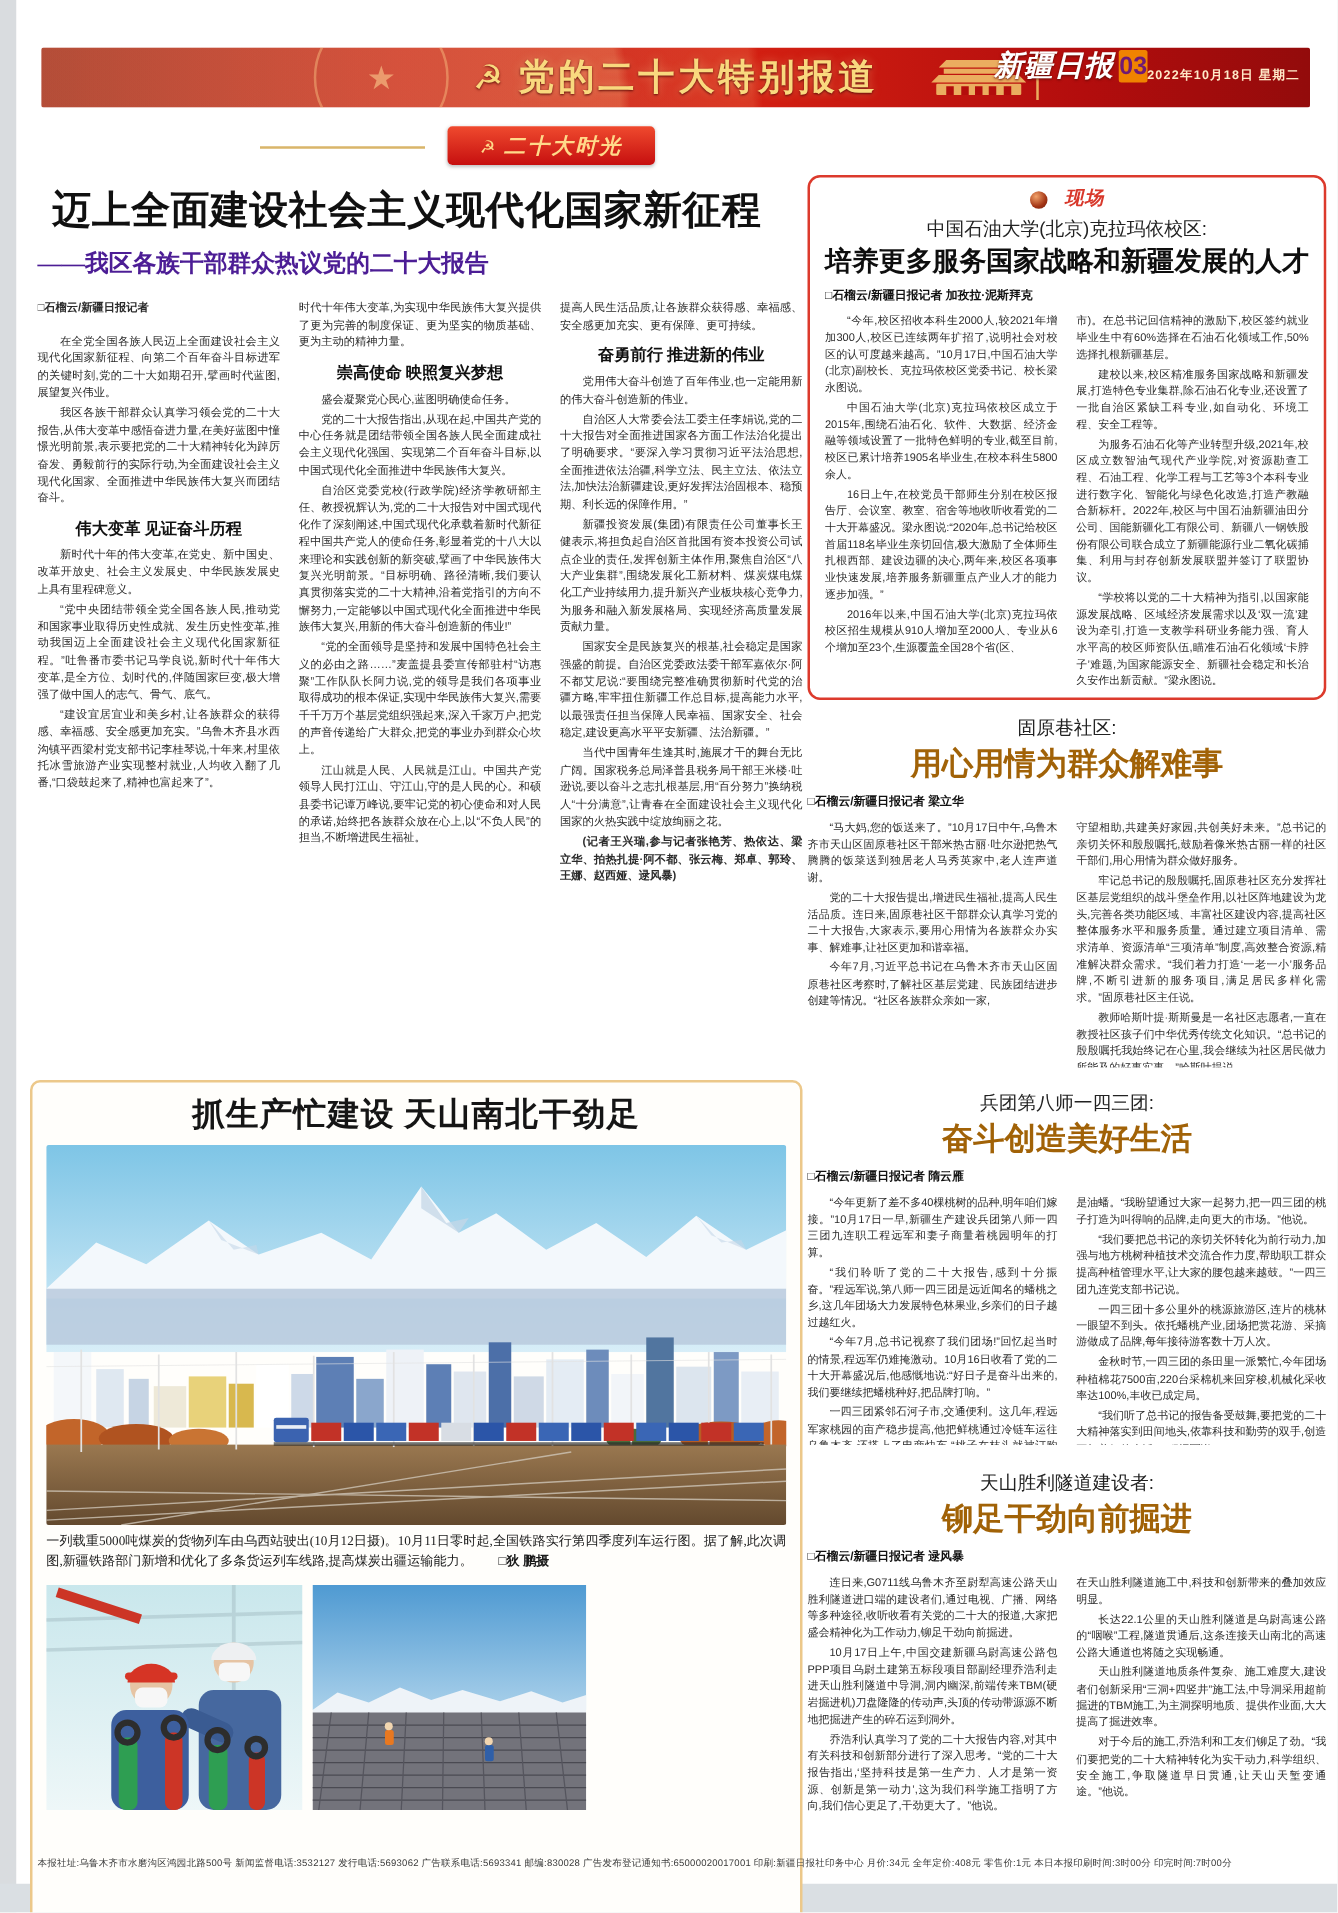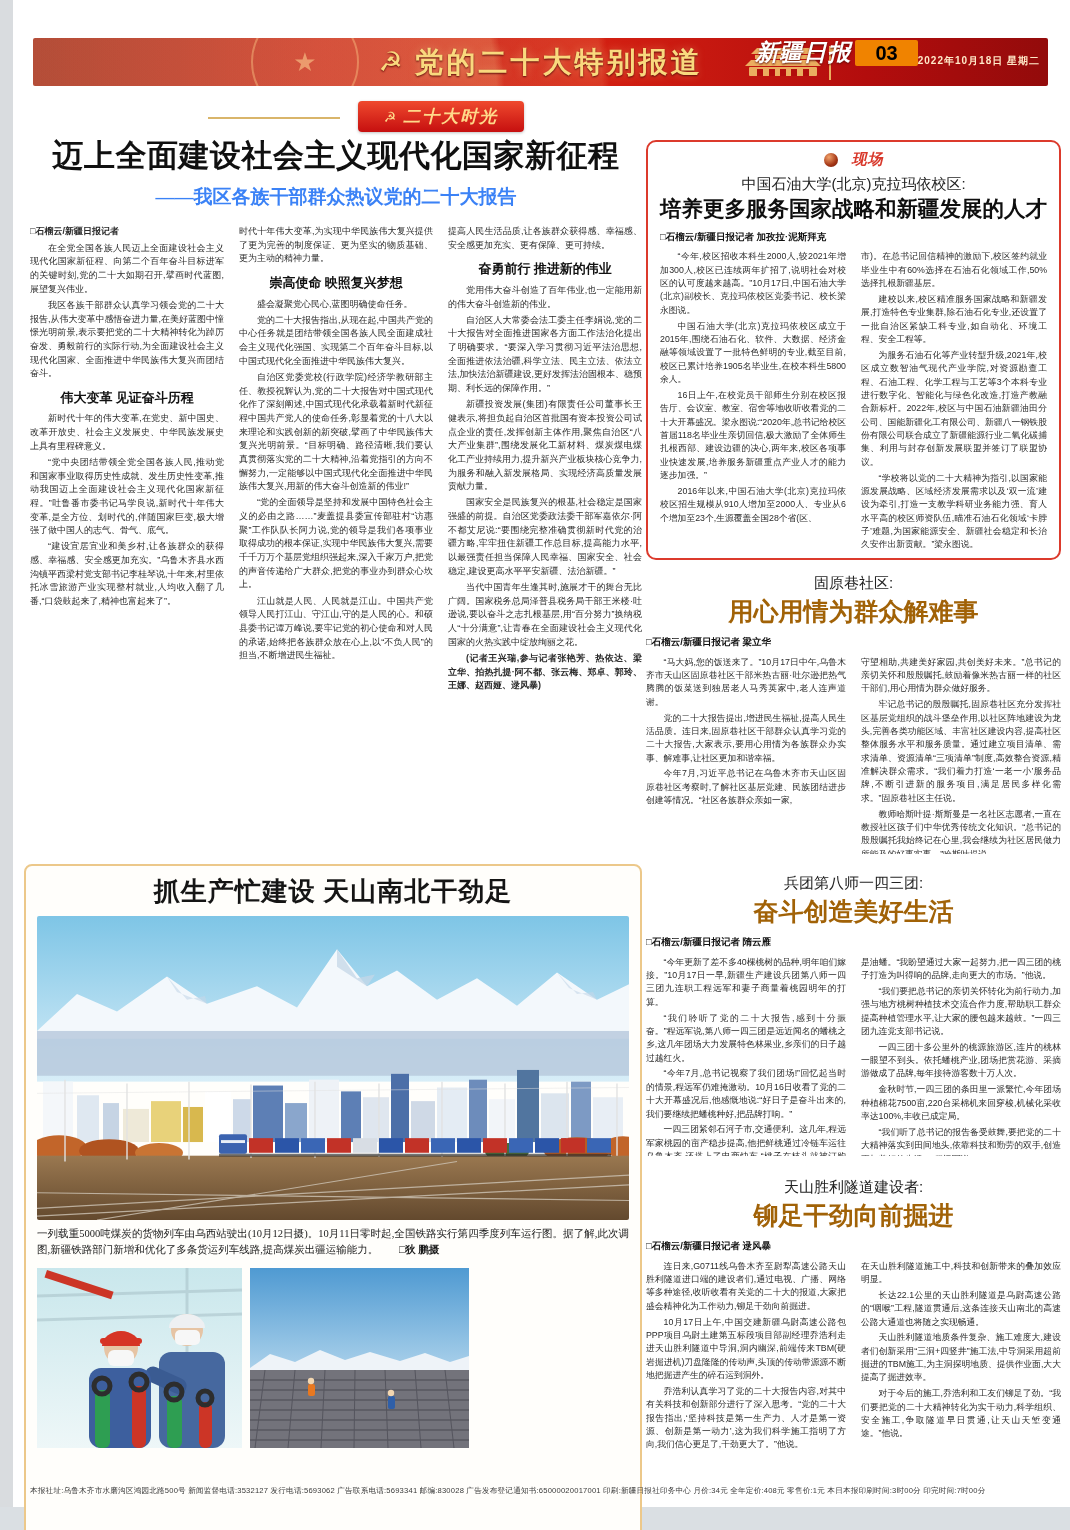--- a/index.html
+++ b/index.html
@@ -17,41 +17,41 @@
   .emblem-ring{position:absolute;left:218px;top:-30px;width:104px;height:104px;border:2px solid rgba(255,210,140,.4);
       border-radius:50%;display:flex;align-items:center;justify-content:center;color:rgba(255,215,150,.55);font-size:26px}
   .banner-title-wrap{position:absolute;left:0;right:0;top:0;bottom:0;display:flex;align-items:center;justify-content:center;gap:12px}
   .party-emblem{color:#f9d97e;font-size:27px;text-shadow:0 1px 2px #5e0b06;line-height:1}
   .banner-title{font:900 29px/1 "Liberation Serif",serif;color:#f9d97e;letter-spacing:3px;
       text-shadow:0 1px 2px #5e0b06,0 0 8px rgba(255,230,160,.35)}
   .tiananmen{position:absolute;right:205px;top:6px;opacity:.95}
   .masthead{position:absolute;right:8px;top:2px;display:flex;flex-direction:row;align-items:flex-end}
   .masthead-row{display:flex;align-items:center;gap:4px}
   .masthead-name{font:700 23px/1.1 "Liberation Serif",serif;font-style:italic;color:#fff;text-shadow:0 1px 2px #5e0b06;letter-spacing:1px}
-  .page-no{background:#f08300;color:#000000;font:700 20px/1 "Liberation Sans",sans-serif;padding:3px 20px;border-radius:2px}
+  .page-no{background:#f08300;color:#701a75;font:700 20px/1 "Liberation Sans",sans-serif;padding:3px 0;border-radius:2px}
   .date{color:#ffe9c8;font:700 10px/1 "Liberation Sans",sans-serif;margin-top:3px;letter-spacing:1px}
 
   
   .gold-line{position:absolute;left:208px;top:117px;width:132px;height:2px;background:#d9b56a}
   .badge{position:absolute;left:358px;top:101px;width:166px;height:31px;border-radius:4px;
      background:linear-gradient(180deg,#ef4a2e,#c60f0f);display:flex;align-items:center;justify-content:center;gap:7px;
      color:#ffd98a;box-shadow:0 1px 3px rgba(0,0,0,.25)}
   .badge .b-emblem{font-size:14px;line-height:1}
   .badge .b-label{font:700 17px/1 "Liberation Serif",serif;font-style:italic;letter-spacing:2px}
 
   
   .main-art{position:absolute;left:30px;top:136px;width:612px}
-  .main-art h1{margin:0;text-align:center;font:900 31px/1.3 "Liberation Serif",serif;color:#101010;letter-spacing:.5px}
-  .main-art .sub{text-align:center;font:700 19px/1.3 "Liberation Serif",serif;color:#3b82f6;margin-top:9px}
+  .main-art h1{margin:12px;text-align:left;font:900 31px/1.3 "Liberation Serif",serif;color:#101010;letter-spacing:.5px}
+  .main-art .sub{text-align:left;font:700 19px/1.3 "Liberation Serif",serif;color:#4c1d95;margin-top:9px}
 
   .cols{display:flex;gap:15px;text-align:justify;font:9px/1.52 "Liberation Sans",sans-serif;color:#2b2b2b}
   .cols .col{flex:1;overflow:hidden}
   .cols p{margin:0 0 2.5px;text-indent:2em}
   .cols p.c{text-indent:0}
-  .cols p.by{font-weight:700;text-indent:0;margin-bottom:3px}
+  .cols p.by{font-weight:700;text-indent:0;margin-bottom:13px}
   .cols p.end{font-weight:700}
   .cols h4{font:700 13px/1.35 "Liberation Serif",serif;text-align:center;margin:8px 0 6px;text-indent:0;color:#111}
   .main-cols{margin-top:15px;height:598px}
 
   
   .spot{position:absolute;left:646px;top:140px;width:415px;height:420px;border:2px solid #dc3a2c;border-radius:10px;
      padding:8px 12px;box-sizing:border-box;background:#fff}
   .spot-tag{display:flex;justify-content:center;align-items:center;gap:14px;margin-top:2px}
   .spot-dot{width:14px;height:14px;border-radius:50%;background:radial-gradient(circle at 35% 30%,#f2a36b,#a33515 60%,#6e1c0c)}
   .spot-tag-label{color:#d8382b;font:800 15px/1 "Liberation Serif",serif;font-style:italic;letter-spacing:1px}

